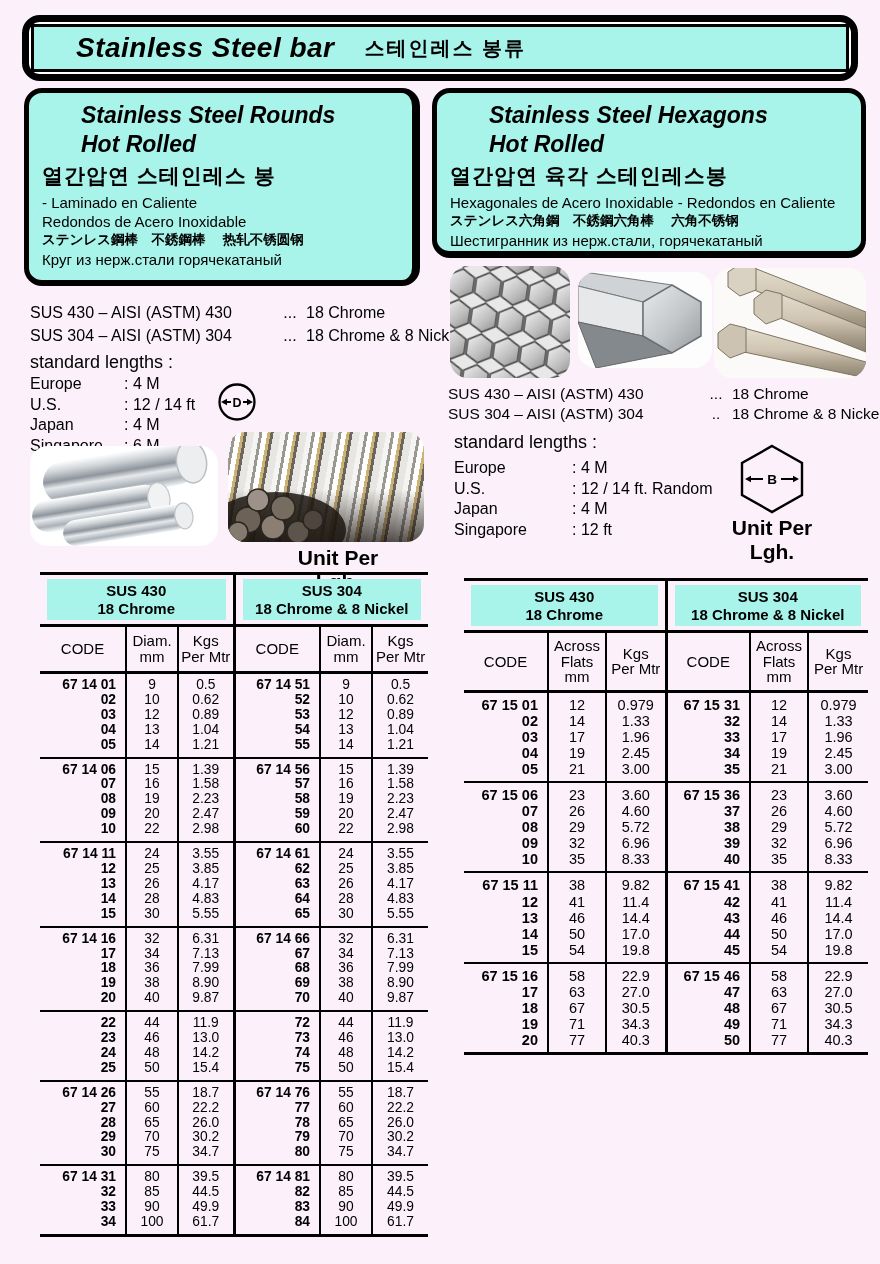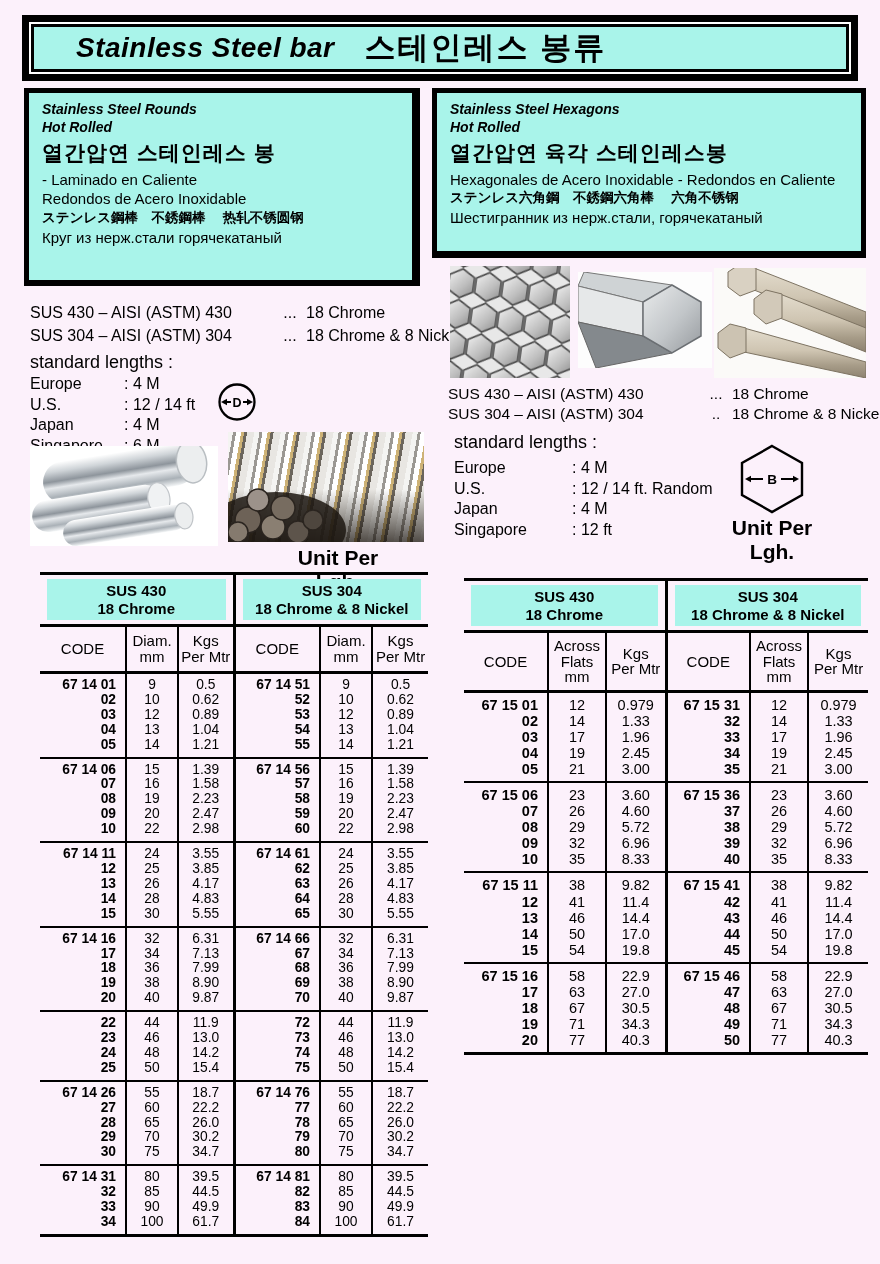--- a/index.html
+++ b/index.html
@@ -5,35 +5,35 @@
   :root{
     --cyan:#a9f4ea; --page-bg:#fcf1fb; --ink:#000;
   }
   *{margin:0;padding:0;box-sizing:border-box;}
   html,body{background:#e9e9e9;}
   .page{
     position:relative;width:880px;height:1264px;background:var(--page-bg);
     font-family:"Liberation Sans","DejaVu Sans",sans-serif;color:var(--ink);
     overflow:hidden;margin:0 auto;
   }
-  .abs{position:absolute;}
+  .abs{position:absolute;border-radius:18px;}
 
   
   .title-banner{left:22px;top:15px;width:836px;height:66px;border:7px solid var(--ink);
     background:#fff;padding:2px;}
   .title-inner{width:100%;height:100%;border:3px solid var(--ink);background:var(--cyan);
     display:flex;align-items:center;padding-left:42px;gap:30px;}
   .title-en{font-size:28px;font-weight:bold;font-style:italic;letter-spacing:.5px;}
-  .title-ko{font-size:31px;font-weight:bold;letter-spacing:2px;}
+  .title-ko{font-size:20px;font-weight:bold;letter-spacing:2px;}
 
   
   .panel{border:5px solid var(--ink);background:var(--cyan);padding:8px 13px;}
   .panel-rounds{left:24px;top:88px;width:396px;height:198px;border-right-width:8px;border-bottom-width:6px;}
   .panel-hex{left:432px;top:88px;width:434px;height:170px;border-bottom-width:7px;}
-  .p-en{font-size:14px;font-weight:bold;font-style:italic;line-height:1.25;}
+  .p-en{font-size:23px;font-weight:bold;font-style:italic;line-height:1.25;margin-left:39px;}
   .p-ko{font-size:21px;font-weight:bold;line-height:1.3;margin:3px 0 4px 0;letter-spacing:1px;}
   .p-sub{font-size:15px;line-height:1.28;}
   .p-cjk{font-size:13.5px;font-weight:bold;line-height:1.4;}
   .p-ru{font-size:15px;line-height:1.3;}
 
   
   .spec-row{display:flex;font-size:16px;line-height:23px;white-space:nowrap;}
   .spec-grade{width:244px;}
   .spec-dots{width:32px;text-align:center;}
   .hex-specs .spec-grade{width:252px;}

